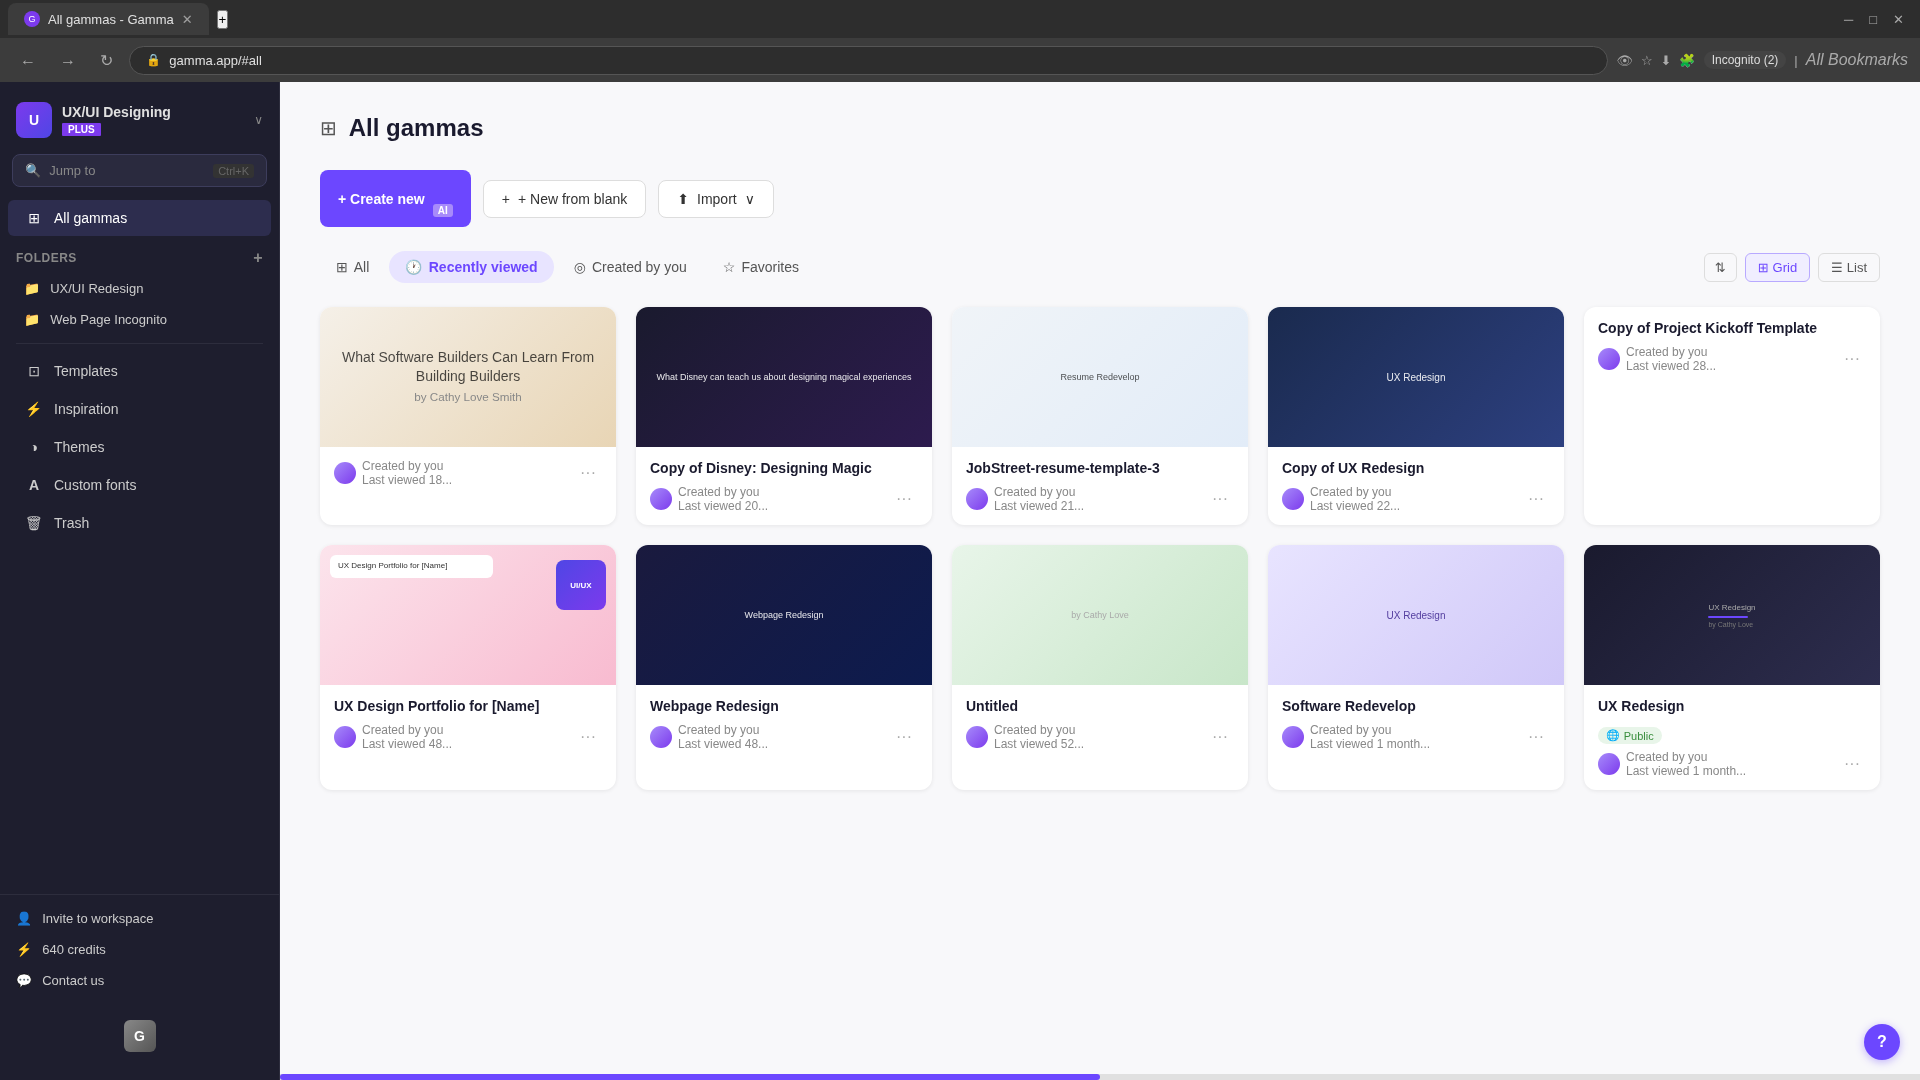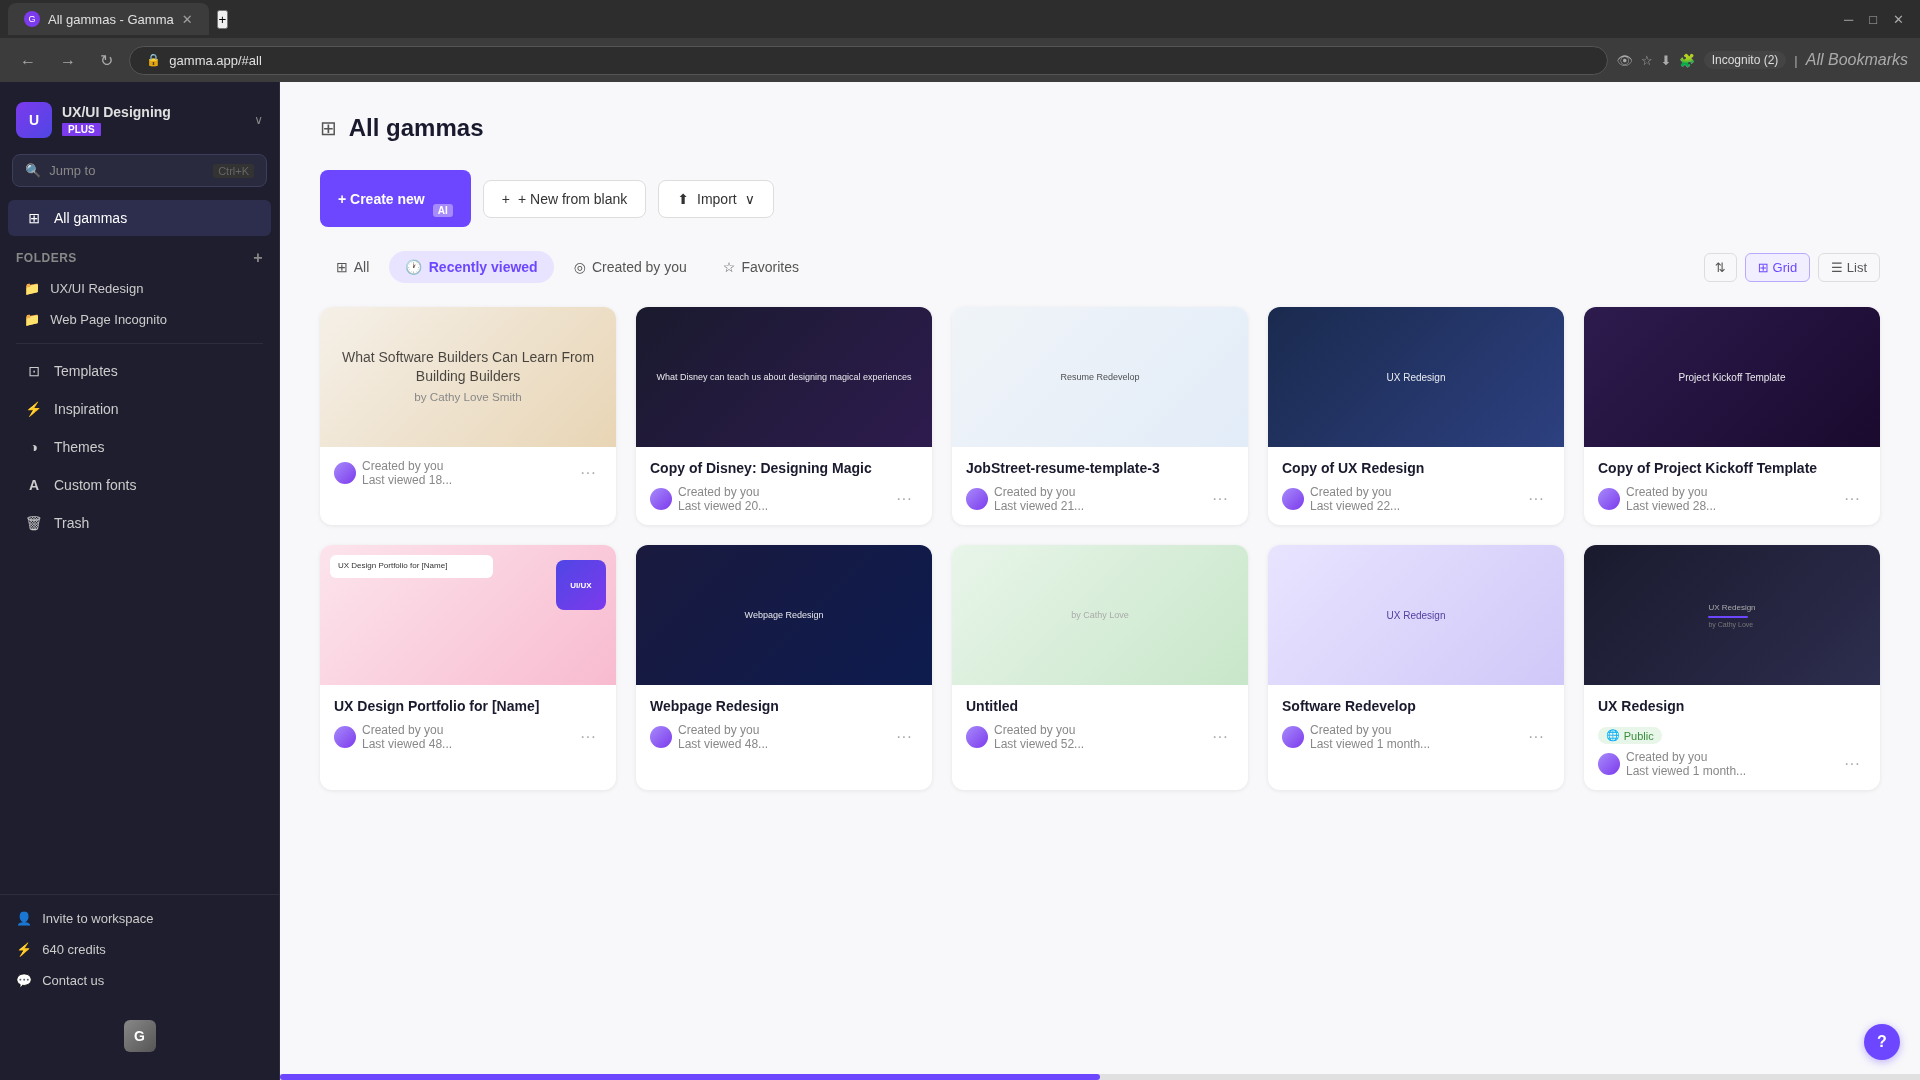--- a/index.html
+++ b/index.html
@@ -344,25 +344,20 @@
             <div>
               <div class="card-meta-text">Created by you</div>
               <div class="card-meta-text">Last viewed 22...</div>
             </div>
             <button class="card-more-btn" style="position:relative; top:0; right:0; margin-left:auto;">···</button>
           </div>
         </div>
       </div>
 
       <div class="gamma-card">
-        <div class="card-thumbnail thumb-5">
-          <div class="card-thumbnail-placeholder">
-            <span class="thumb-text-light" style="font-size:10px;">Project Kickoff Template</span>
-          </div>
-        </div>
         <div class="card-body">
           <div class="card-title">Copy of Project Kickoff Template</div>
           <div class="card-meta">
             <div class="card-avatar"></div>
             <div>
               <div class="card-meta-text">Created by you</div>
               <div class="card-meta-text">Last viewed 28...</div>
             </div>
             <button class="card-more-btn" style="position:relative; top:0; right:0; margin-left:auto;">···</button>
           </div>

